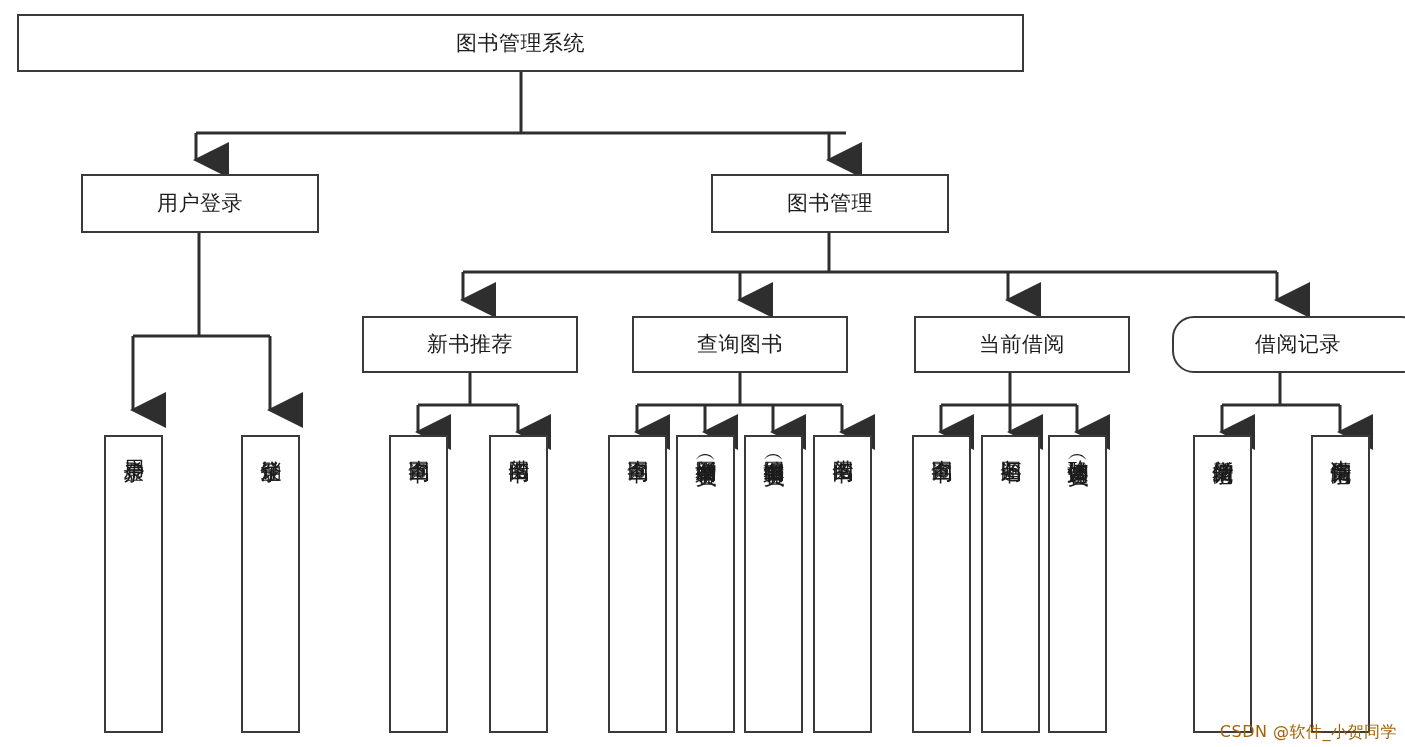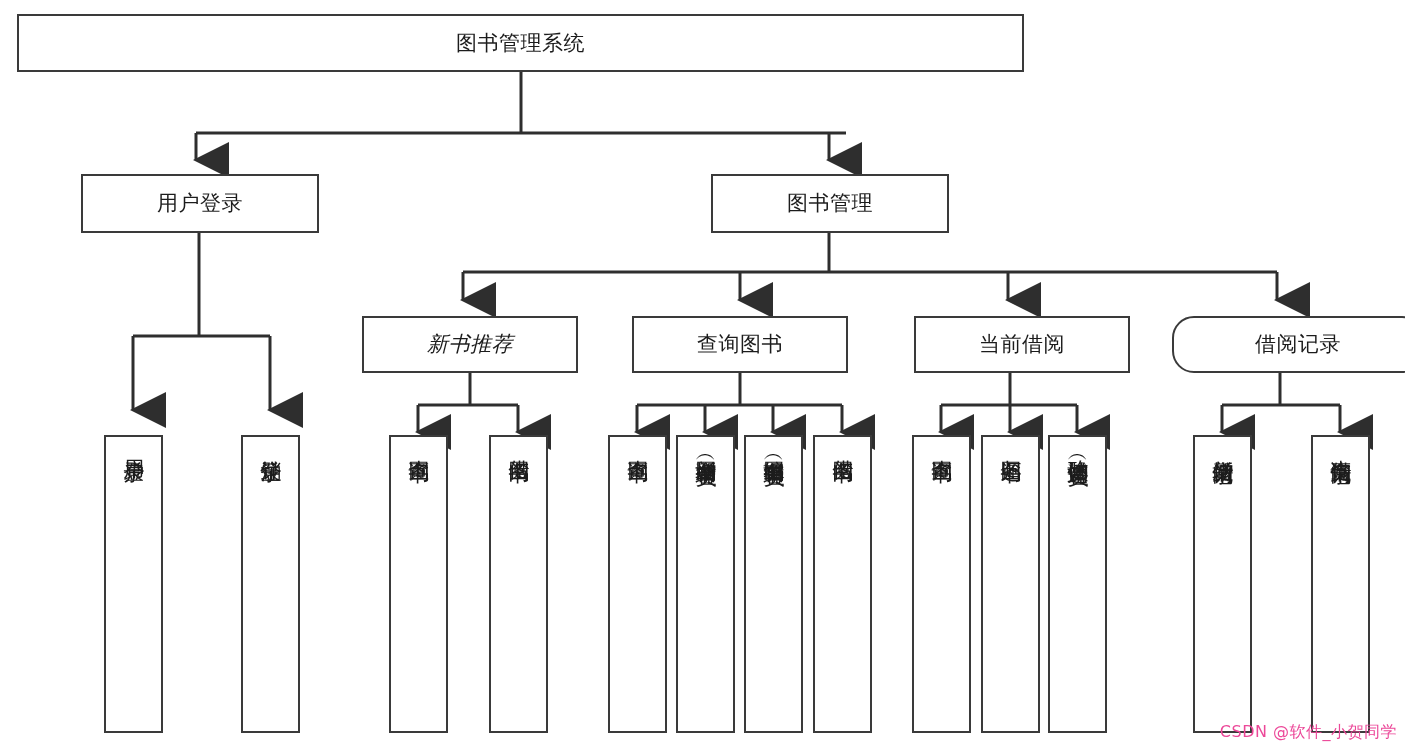--- a/index.html
+++ b/index.html
@@ -62,21 +62,21 @@
     max-height: 278px;
   }
   .node.leaf.tall .node-label {
     max-height: 288px;
   }
   #watermark {
     position: absolute;
     right: 8px;
     bottom: 4px;
     font-size: 16px;
-    color: #ec4899;
+    color: #a16207;
     white-space: nowrap;
     z-index: 5;
     letter-spacing: 0.5px;
   }
 </style>
 </head>
 <body>
 
 <div id="canvas">
 
@@ -136,21 +136,21 @@
   </div>
 
   <div class="node" style="left:81px; top:174px; width:238px; height:59px;">
     <span class="node-label">用户登录</span>
   </div>
 
   <div class="node" style="left:711px; top:174px; width:238px; height:59px;">
     <span class="node-label">图书管理</span>
   </div>
 
-  <div class="node" style="left:362px; top:316px; width:216px; height:57px;font-style:italic;">
+  <div class="node" style="left:362px; top:316px; width:216px; height:57px;">
     <span class="node-label">新书推荐</span>
   </div>
 
   <div class="node" style="left:632px; top:316px; width:216px; height:57px;">
     <span class="node-label">查询图书</span>
   </div>
 
   <div class="node" style="left:914px; top:316px; width:216px; height:57px;">
     <span class="node-label">当前借阅</span>
   </div>

